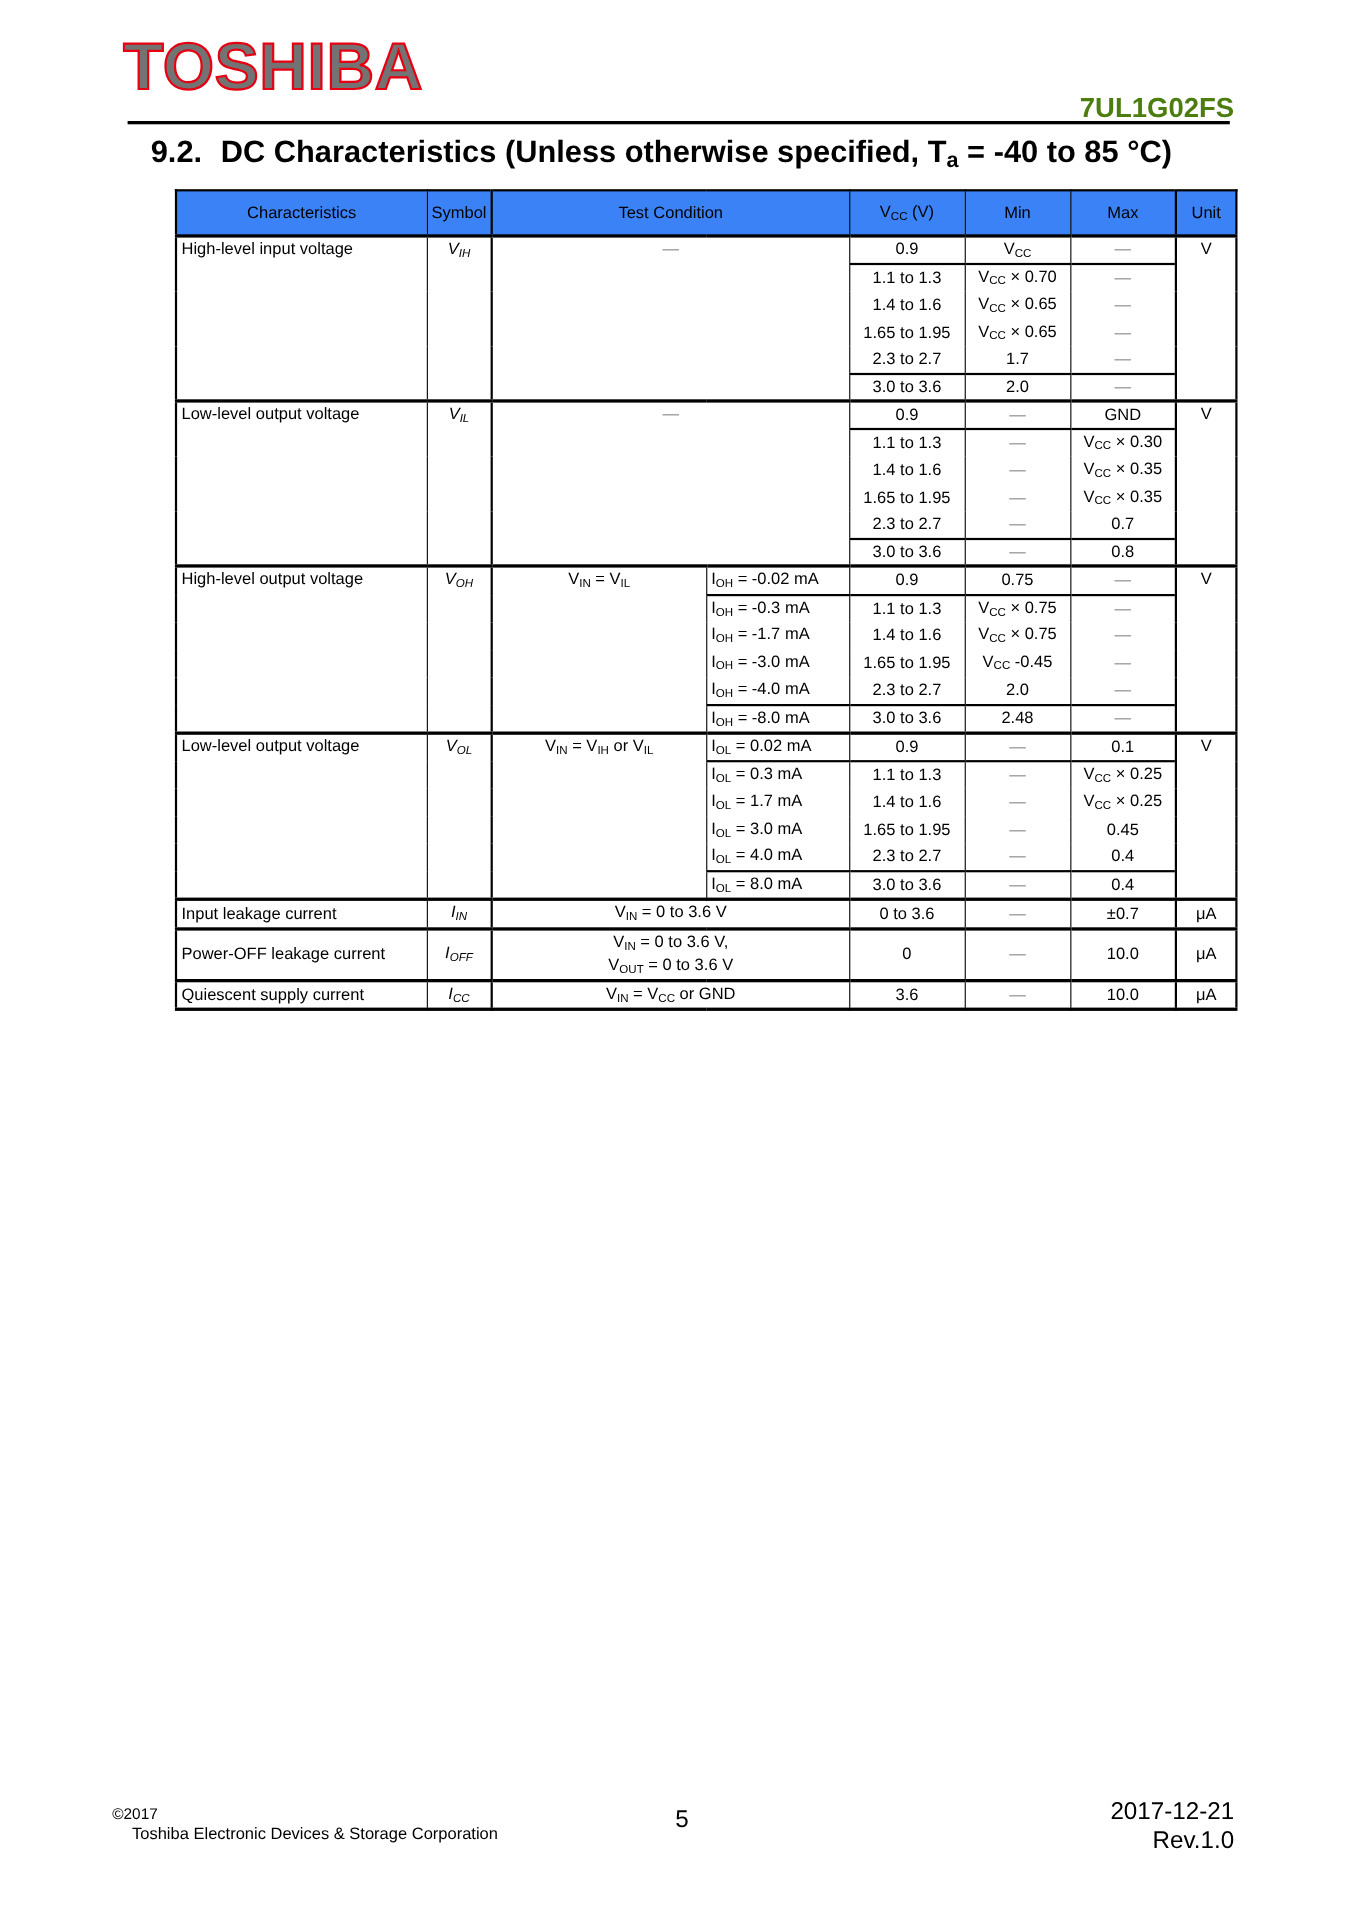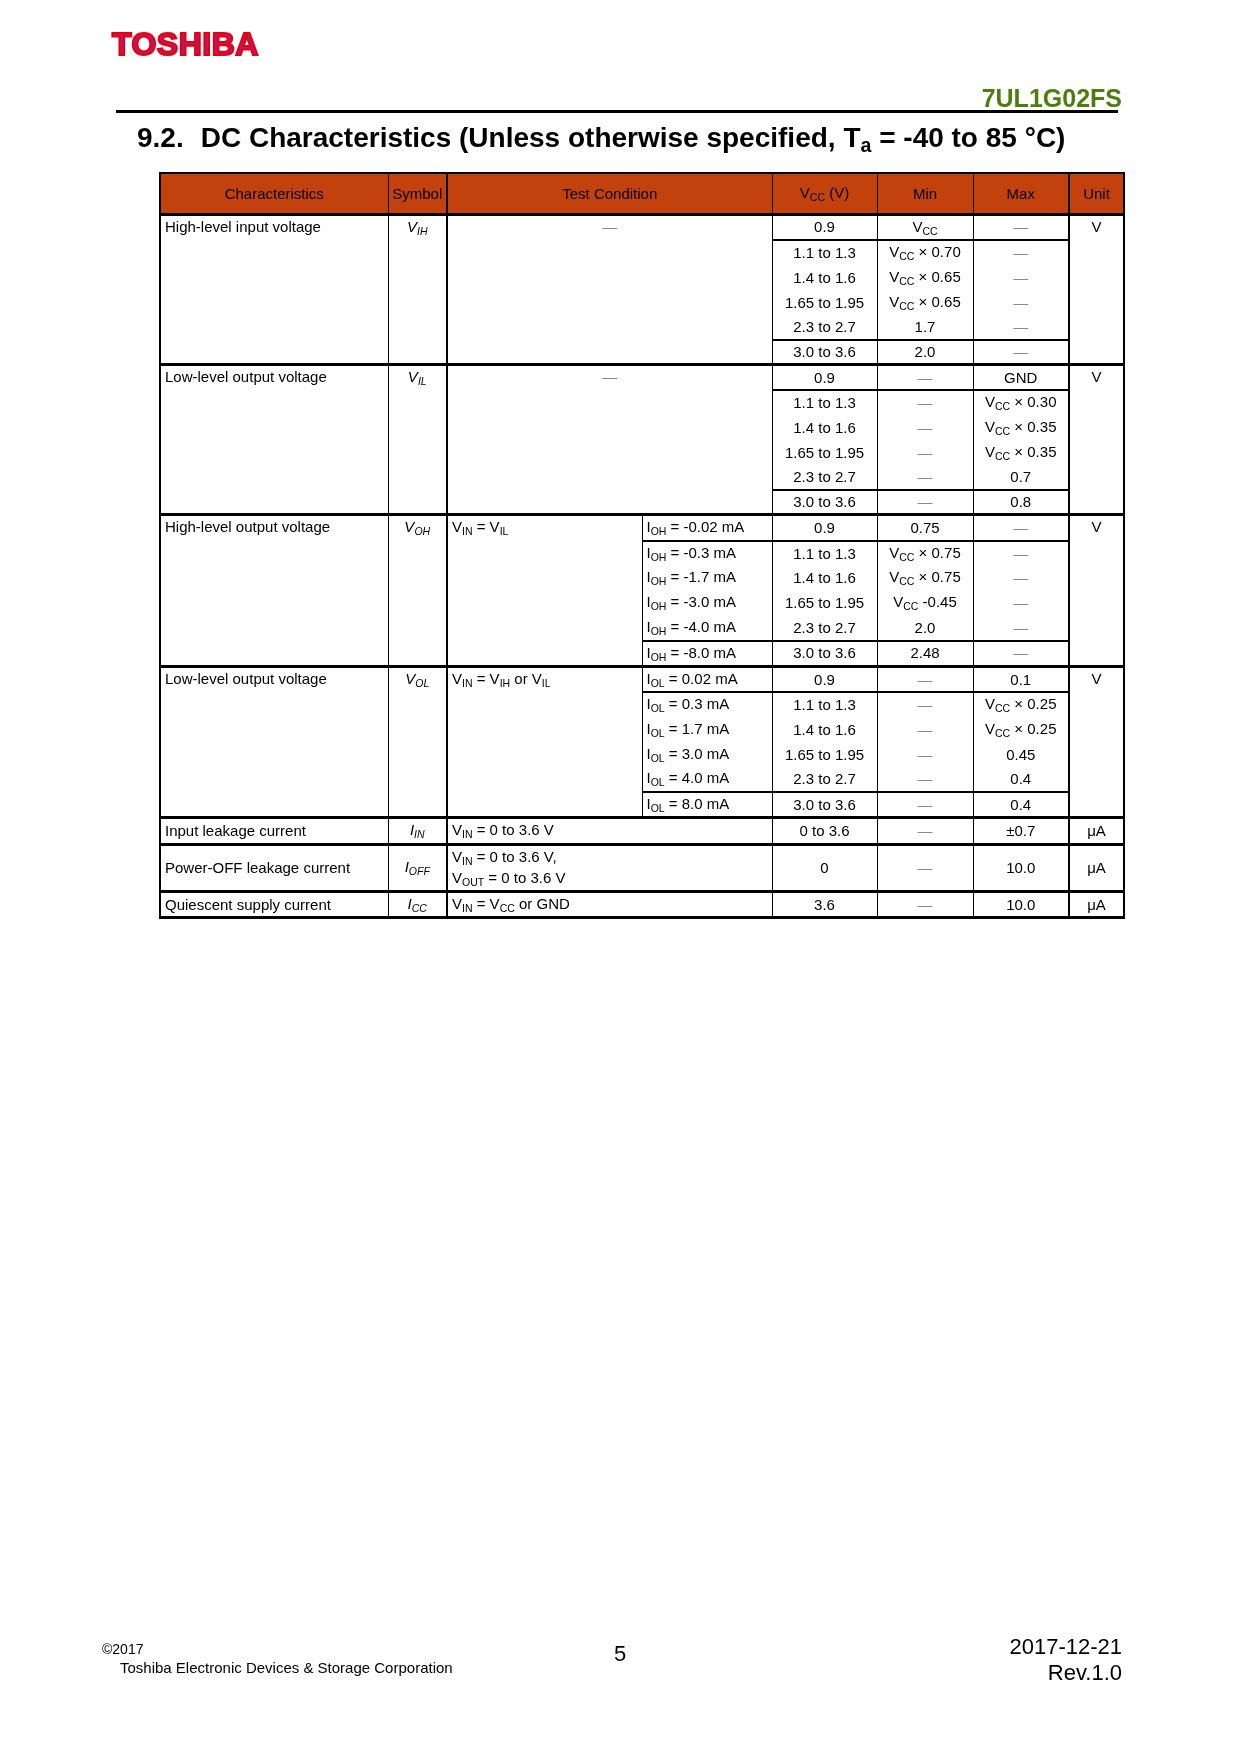--- a/index.html
+++ b/index.html
@@ -6,21 +6,21 @@
   html,body { background:#ffffff; }
   body {
     width:1240px; height:1754px; position:relative;
     font-family:"Liberation Sans", sans-serif; color:#000;
   }
   .page { position:absolute; inset:0; }
 
   
   .logo {
     position:absolute; left:112px; top:26px;
-    font-size:32px; font-weight:800; color:#be185d;
+    font-size:60px; font-weight:800; color:#737373;
     letter-spacing:0.5px; -webkit-text-stroke:2px #e60012;
   }
   .part-number {
     position:absolute; top:84px; right:118px;
     font-size:25px; color:#4d7c0f;font-weight:bold;
   }
   .header-rule {
     position:absolute; left:116px; top:110px;
     width:1002px; height:3px; background:#000;
   }
@@ -38,31 +38,31 @@
     position:absolute; left:159px; top:172px;
     width:964px; table-layout:fixed; border-collapse:collapse;
     font-size:15px; line-height:1.3;
   }
   .dc-table, .dc-table th, .dc-table td { border-color:#000; border-style:solid; }
   .dc-table { border-width:2px; border-bottom-width:3px; }
   .dc-table th, .dc-table td { border-width:0 0 0 1px; }
   .dc-table th:first-child, .dc-table td.cell-char { border-left-width:0; }
 
   .dc-table th {
-    height:41px; background:#c2410c; font-weight:normal;
+    height:41px; background:#3b82f6; font-weight:normal;
     vertical-align:middle; border-bottom-width:3px;
     padding:2px 3px;
   }
   .col-test, .cell-testmain, .cell-testspan { border-left-width:2px !important; }
   .col-unit, .cell-unit { border-left-width:2px !important; }
 
   .dc-table td { height:25px; padding:1px 4px; }
   .cell-char  { text-align:left;  vertical-align:top; padding-top:3px; }
   .cell-symbol{ text-align:center;vertical-align:top; padding-top:3px;font-style:italic; }
-  .cell-testmain { text-align:left; vertical-align:top; padding:3px 2px 1px 6px;margin-left:44px; }
+  .cell-testmain { text-align:center; vertical-align:top; padding:3px 2px 1px 6px;margin-left:44px; }
   .cell-testspan { text-align:center; vertical-align:top; padding-top:3px; }
   .cell-subcond  { text-align:left; vertical-align:middle; padding-left:6px;margin-left:20px; }
   .cell-num  { text-align:center; vertical-align:middle; }
   .cell-unit { text-align:center; vertical-align:top; padding-top:3px; }
   .mid { vertical-align:middle !important; padding-top:1px !important; }
 
   .sec-top { border-top-width:3px !important; }
   .sub-sep { border-top-width:1px; }
   .sub-sep.thick { border-top-width:2px; }
   .dash { color:#8a8a8a; }

